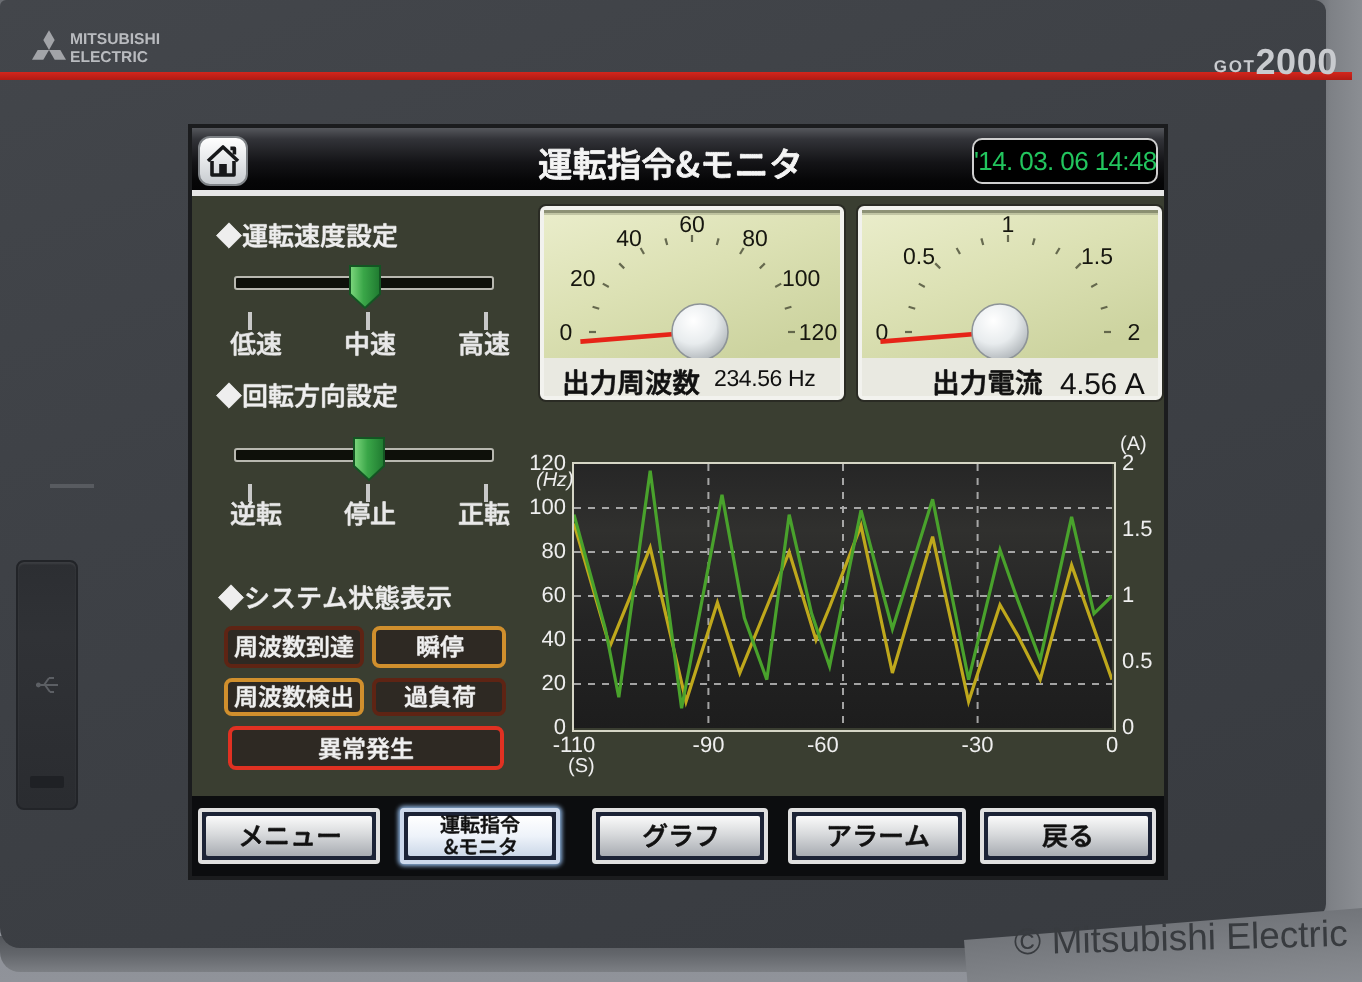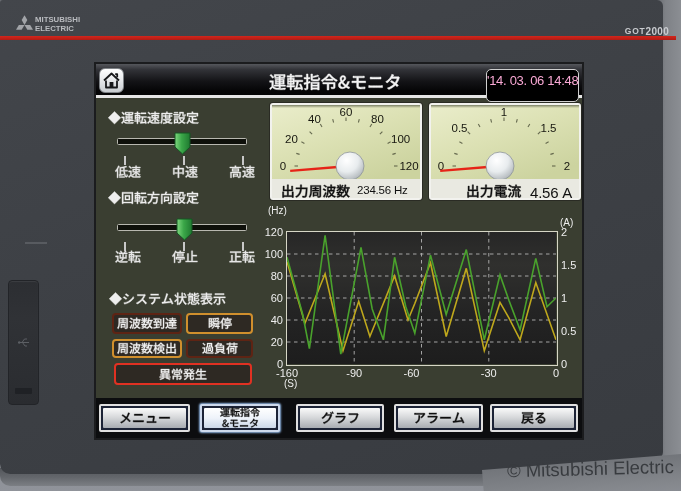--- a/index.html
+++ b/index.html
@@ -9,21 +9,21 @@
 <div style="position:absolute;left:0px;top:0px;width:663px;height:474px;background:linear-gradient(160deg,#43464b 0%,#3e4146 40%,#383b40 100%);border-radius:3px 6px 70px 10px/3px 6px 22px 10px;"></div>
 <div style="position:absolute;left:0px;top:36px;width:676px;height:4px;background:linear-gradient(180deg,#d3261c,#b01b14);"></div>
 <svg style="position:absolute;left:16px;top:15px" width="17" height="15" viewBox="0 0 348 300">
 <g fill="#a2a4a8">
 <path d="M174,0 L232,100 L174,200 L116,100 Z"></path>
 <path d="M174,200 L116,300 L0,300 L58,200 Z"></path>
 <path d="M174,200 L232,300 L348,300 L290,200 Z"></path>
 </g>
   </svg>
 <div style="position:absolute;left:35px;top:15px;font-size:7.8px;font-weight:bold;color:#b9bbbf;letter-spacing:0px;line-height:9px;">MITSUBISHI<br>ELECTRIC</div>
-<div style="position:absolute;left:500px;top:21px;width:169px;text-align:right;color:#c9cbcf;font-weight:bold;"><span style="font-size:8.5px;letter-spacing:0.8px;vertical-align:1.5px;margin-left:44px;">GOT</span><span style="font-size:10px;letter-spacing:0.3px;">2000</span></div>
+<div style="position:absolute;left:500px;top:21px;width:169px;text-align:right;color:#c9cbcf;font-weight:bold;"><span style="font-size:8.5px;letter-spacing:0.8px;vertical-align:1.5px;margin-left:44px;">GOT</span><span style="font-size:18px;letter-spacing:0.3px;">2000</span></div>
 <div style="position:absolute;left:25px;top:242px;width:22px;height:2px;background:#585b60;"></div>
 <div style="position:absolute;left:8px;top:280px;width:31px;height:125px;background:linear-gradient(180deg,#2c2e32,#303236 30%,#2a2c30);border-radius:4px;border:1px solid #222428;box-shadow:inset 0 1px 1px rgba(255,255,255,0.08);"></div>
 <svg style="position:absolute;left:17px;top:337px" width="13" height="11" viewBox="0 0 13 11">
     <g stroke="#5c5f64" stroke-width="1" fill="none">
       <line x1="1" y1="5.5" x2="12" y2="5.5"></line>
       <line x1="5" y1="5.5" x2="7.5" y2="2"></line>
       <line x1="7.5" y1="2" x2="10" y2="2"></line>
       <line x1="5.5" y1="5.5" x2="8" y2="9"></line>
       <line x1="8" y1="9" x2="10" y2="9"></line>
     </g>
@@ -39,21 +39,21 @@
 <g fill="none" stroke="#17181a" stroke-width="1.8" stroke-linejoin="round">
 <polyline points="2,9.5 9.5,2.5 17,9.5"></polyline>
 <polyline points="13.2,3.2 15.2,3.2 15.2,6.2"></polyline>
 <polyline points="4,9.5 4,16.5 15,16.5 15,9.5"></polyline>
 </g>
 <rect x="7.6" y="11" width="3.8" height="5.5" fill="#17181a"></rect>
 </svg>
 <svg style="position:absolute;left:268.7px;top:72.5px;overflow:visible;" width="133" height="20" viewBox="0 0 133 20">
     <path transform="translate(0,15.5)" d="M0.9 -13.2C1.9 -12.3 3.0 -11.1 3.5 -10.3L4.9 -11.3C4.3 -12.1 3.1 -13.3 2.1 -14.1ZM5.3 -13.9V-11.6H6.8V-12.7H14.6V-11.6H16.1V-13.9ZM4.4 -7.8H0.7V-6.3H2.8V-2.1C2.1 -1.4 1.2 -0.8 0.6 -0.3L1.3 1.3C2.2 0.6 3.0 -0.2 3.7 -0.9C4.7 0.5 6.2 1.0 8.4 1.1C10.4 1.2 14.1 1.2 16.1 1.1C16.2 0.6 16.4 -0.1 16.6 -0.5C14.4 -0.3 10.4 -0.3 8.4 -0.4C6.5 -0.5 5.1 -1.0 4.4 -2.2ZM7.6 -6.3H9.9V-5.3H7.6ZM11.5 -6.3H13.8V-5.3H11.5ZM7.6 -8.2H9.9V-7.3H7.6ZM11.5 -8.2H13.8V-7.3H11.5ZM5.1 -3.5V-2.2H9.9V-0.8H11.5V-2.2H16.4V-3.5H11.5V-4.3H15.2V-9.3H11.5V-10.1H15.6V-11.3H11.5V-12.4H9.9V-11.3H5.8V-10.1H9.9V-9.3H6.2V-4.3H9.9V-3.5Z M26.3 -13.2V-11.7H33.1V-13.2ZM30.4 -4.1C30.9 -3.2 31.4 -2.1 31.7 -1.1L28.2 -0.8C28.7 -2.5 29.2 -4.8 29.6 -6.8H33.7V-8.3H25.6V-6.8H27.8C27.6 -4.8 27.1 -2.4 26.6 -0.7L25.2 -0.6L25.5 1.0L32.2 0.4C32.3 0.7 32.4 1.1 32.4 1.4L33.9 0.8C33.6 -0.7 32.8 -2.9 31.8 -4.6ZM18.5 -10.2V-4.1H21.1V-2.9H17.8V-1.4H21.1V1.4H22.5V-1.4H25.7V-2.9H22.5V-4.1H25.3V-10.2H22.6V-11.3H25.5V-12.8H22.6V-14.5H21.1V-12.8H18.1V-11.3H21.1V-10.2ZM19.7 -6.6H21.2V-5.3H19.7ZM22.4 -6.6H23.9V-5.3H22.4ZM19.7 -9.0H21.2V-7.7H19.7ZM22.4 -9.0H23.9V-7.7H22.4Z M48.7 -13.6C47.5 -13.1 45.4 -12.5 43.5 -12.0V-14.5H41.9V-9.7C41.9 -8.0 42.5 -7.5 44.7 -7.5C45.1 -7.5 47.9 -7.5 48.4 -7.5C50.2 -7.5 50.7 -8.1 50.9 -10.5C50.5 -10.6 49.8 -10.8 49.5 -11.1C49.3 -9.3 49.2 -9.0 48.3 -9.0C47.6 -9.0 45.3 -9.0 44.8 -9.0C43.7 -9.0 43.5 -9.1 43.5 -9.7V-10.7C45.7 -11.1 48.1 -11.7 49.9 -12.4ZM43.4 -2.2H48.5V-0.7H43.4ZM43.4 -3.5V-4.9H48.5V-3.5ZM41.9 -6.3V1.4H43.4V0.7H48.5V1.4H50.2V-6.3ZM37.4 -14.5V-11.1H35.1V-9.6H37.4V-6.2C36.4 -5.9 35.6 -5.7 34.9 -5.6L35.3 -4.0L37.4 -4.6V-0.4C37.4 -0.1 37.3 -0.1 37.1 -0.1C36.9 -0.0 36.1 -0.0 35.4 -0.1C35.6 0.4 35.8 1.0 35.9 1.4C37.0 1.4 37.8 1.4 38.3 1.1C38.8 0.9 39.0 0.5 39.0 -0.4V-5.0L41.2 -5.7L41.0 -7.2L39.0 -6.6V-9.6H40.9V-11.1H39.0V-14.5Z M63.8 -9.2C64.9 -8.3 66.1 -7.5 67.3 -6.9C67.6 -7.4 68.0 -7.9 68.4 -8.3C65.7 -9.6 62.7 -12.0 60.9 -14.5H59.2C57.9 -12.4 55.0 -9.7 52.1 -8.1C52.5 -7.8 52.9 -7.2 53.1 -6.8C54.4 -7.5 55.5 -8.3 56.6 -9.2V-7.9H63.8ZM60.1 -12.9C61.0 -11.8 62.2 -10.5 63.6 -9.4H56.8C58.2 -10.6 59.3 -11.8 60.1 -12.9ZM53.8 -6.1V-4.6H58.1V1.4H59.9V-4.6H64.5V-1.5C64.5 -1.3 64.4 -1.3 64.1 -1.3C63.8 -1.3 62.8 -1.2 61.9 -1.3C62.1 -0.8 62.4 -0.2 62.5 0.3C63.8 0.3 64.7 0.3 65.3 0.0C66.0 -0.2 66.1 -0.7 66.1 -1.5V-6.1Z M73.4 0.2C74.9 0.2 76.1 -0.3 77.1 -1.2C78.1 -0.5 79.2 0.0 80.1 0.2L80.6 -1.4C79.9 -1.6 79.1 -1.9 78.3 -2.5C79.3 -3.8 80.0 -5.3 80.5 -6.9H78.7C78.3 -5.6 77.7 -4.4 77.0 -3.4C75.9 -4.3 74.8 -5.4 74.0 -6.6C75.4 -7.6 76.8 -8.6 76.8 -10.3C76.8 -11.8 75.8 -12.9 74.1 -12.9C72.2 -12.9 71.0 -11.5 71.0 -9.8C71.0 -8.9 71.3 -7.9 71.8 -6.9C70.5 -6.1 69.4 -5.0 69.4 -3.3C69.4 -1.3 70.9 0.2 73.4 0.2ZM75.8 -2.2C75.1 -1.7 74.4 -1.3 73.6 -1.3C72.3 -1.3 71.3 -2.2 71.3 -3.4C71.3 -4.3 71.9 -5.0 72.6 -5.6C73.5 -4.4 74.6 -3.2 75.8 -2.2ZM73.2 -7.8C72.9 -8.5 72.7 -9.2 72.7 -9.8C72.7 -10.8 73.3 -11.5 74.1 -11.5C74.9 -11.5 75.2 -11.0 75.2 -10.3C75.2 -9.2 74.3 -8.5 73.2 -7.8Z M82.9 -7.5V-5.7C83.4 -5.7 84.1 -5.8 84.6 -5.8H87.7V-2.1C87.7 -0.6 88.5 0.4 91.3 0.4C93.0 0.4 94.7 0.3 96.0 0.3L96.1 -1.6C94.7 -1.4 93.2 -1.3 91.6 -1.3C90.1 -1.3 89.5 -1.8 89.5 -2.7V-5.8H95.1C95.5 -5.8 96.2 -5.8 96.6 -5.7L96.6 -7.5C96.2 -7.4 95.4 -7.4 95.1 -7.4H89.5V-10.7H93.8C94.4 -10.7 94.9 -10.7 95.3 -10.7V-12.4C94.9 -12.3 94.4 -12.3 93.8 -12.3C92.4 -12.3 86.9 -12.3 85.6 -12.3C85.0 -12.3 84.5 -12.4 84.0 -12.4V-10.7C84.5 -10.7 85.0 -10.7 85.6 -10.7H87.7V-7.4H84.6C84.1 -7.4 83.3 -7.4 82.9 -7.5Z M101.2 -11.4V-9.4C101.7 -9.5 102.4 -9.5 103.0 -9.5C103.9 -9.5 109.4 -9.5 110.2 -9.5C110.8 -9.5 111.5 -9.5 112.0 -9.4V-11.4C111.6 -11.4 110.9 -11.3 110.2 -11.3C109.3 -11.3 104.2 -11.3 103.0 -11.3C102.4 -11.3 101.7 -11.4 101.2 -11.4ZM99.7 -2.9V-0.9C100.3 -0.9 101.0 -0.9 101.6 -0.9C102.7 -0.9 110.7 -0.9 111.7 -0.9C112.2 -0.9 112.9 -0.9 113.5 -0.9V-2.9C112.9 -2.9 112.3 -2.8 111.7 -2.8C110.7 -2.8 102.7 -2.8 101.6 -2.8C101.0 -2.8 100.3 -2.9 99.7 -2.9Z M124.8 -13.6 122.8 -14.2C122.7 -13.7 122.4 -13.0 122.2 -12.6C121.4 -11.1 119.7 -8.6 116.7 -6.8L118.1 -5.6C120.0 -6.9 121.6 -8.6 122.7 -10.1H128.1C127.8 -8.9 127.0 -7.2 126.0 -5.8C124.8 -6.6 123.6 -7.4 122.6 -8.0L121.4 -6.7C122.4 -6.1 123.6 -5.3 124.8 -4.4C123.3 -2.8 121.3 -1.3 118.3 -0.4L119.9 0.9C122.7 -0.1 124.7 -1.7 126.3 -3.3C127.0 -2.8 127.6 -2.2 128.1 -1.8L129.4 -3.3C128.8 -3.7 128.2 -4.2 127.5 -4.7C128.7 -6.5 129.6 -8.4 130.1 -9.9C130.2 -10.3 130.4 -10.7 130.5 -11.0L129.2 -11.9C128.8 -11.7 128.3 -11.7 127.9 -11.7H123.7L123.9 -12.0C124.1 -12.4 124.5 -13.0 124.8 -13.6Z" fill="#f4f4f4" stroke="#f4f4f4" stroke-width="0.50"></path>
   </svg>
-<div style="position:absolute;left:486px;top:69px;width:93px;height:33px;background:#000;border:1.2px solid #cfcfcf;border-radius:5px;color:#f9a8d4;font-size:13px;letter-spacing:-0.3px;line-height:21px;text-align:center;white-space:nowrap;">'14. 03. 06 14:48</div>
+<div style="position:absolute;left:486px;top:69px;width:93px;height:23px;background:#000;border:1.2px solid #cfcfcf;border-radius:5px;color:#22c55e;font-size:13px;letter-spacing:-0.3px;line-height:21px;text-align:center;white-space:nowrap;">'14. 03. 06 14:48</div>
 <svg style="position:absolute;left:108.0px;top:111.3px;overflow:visible;" width="91" height="15" viewBox="0 0 91 15">
     <path transform="translate(0,11.7)" d="M12.8 -4.9 6.5 -11.3 0.2 -4.9 6.5 1.4Z M13.7 -10.0C14.4 -9.3 15.3 -8.4 15.7 -7.8L16.7 -8.5C16.3 -9.2 15.4 -10.1 14.6 -10.6ZM17.0 -10.5V-8.8H18.1V-9.6H24.0V-8.8H25.2V-10.5ZM16.3 -5.9H13.6V-4.7H15.1V-1.6C14.6 -1.1 13.9 -0.6 13.4 -0.2L14.0 1.0C14.7 0.4 15.2 -0.1 15.8 -0.7C16.6 0.4 17.7 0.8 19.4 0.9C20.9 0.9 23.7 0.9 25.2 0.8C25.2 0.5 25.4 -0.1 25.6 -0.4C23.9 -0.3 20.9 -0.2 19.4 -0.3C17.9 -0.4 16.9 -0.8 16.3 -1.7ZM18.8 -4.8H20.5V-4.0H18.8ZM21.7 -4.8H23.4V-4.0H21.7ZM18.8 -6.2H20.5V-5.5H18.8ZM21.7 -6.2H23.4V-5.5H21.7ZM16.9 -2.6V-1.7H20.5V-0.6H21.7V-1.7H25.4V-2.6H21.7V-3.2H24.5V-7.0H21.7V-7.7H24.8V-8.6H21.7V-9.4H20.5V-8.6H17.4V-7.7H20.5V-7.0H17.7V-3.2H20.5V-2.6Z M32.9 -10.0V-8.8H38.0V-10.0ZM36.0 -3.1C36.4 -2.4 36.7 -1.6 37.0 -0.8L34.3 -0.6C34.7 -1.9 35.1 -3.6 35.4 -5.1H38.5V-6.3H32.4V-5.1H34.0C33.8 -3.6 33.5 -1.8 33.1 -0.5L32.0 -0.5L32.3 0.7L37.3 0.3C37.4 0.6 37.5 0.8 37.5 1.1L38.6 0.6C38.4 -0.5 37.8 -2.2 37.1 -3.5ZM26.9 -7.7V-3.1H28.9V-2.2H26.5V-1.1H28.9V1.1H30.0V-1.1H32.4V-2.2H30.0V-3.1H32.1V-7.7H30.1V-8.6H32.3V-9.6H30.1V-11.0H28.9V-9.6H26.7V-8.6H28.9V-7.7ZM27.9 -5.0H29.0V-4.0H27.9ZM29.9 -5.0H31.1V-4.0H29.9ZM27.9 -6.8H29.0V-5.8H27.9ZM29.9 -6.8H31.1V-5.8H29.9Z M39.7 -9.9C40.5 -9.3 41.5 -8.5 41.9 -7.9L42.8 -8.7C42.4 -9.3 41.4 -10.1 40.6 -10.7ZM42.5 -5.9H39.6V-4.7H41.3V-1.7C40.7 -1.2 40.0 -0.7 39.4 -0.3L40.0 1.0C40.7 0.4 41.4 -0.1 41.9 -0.7C42.8 0.4 43.9 0.8 45.6 0.8C47.1 0.9 49.7 0.9 51.2 0.8C51.3 0.4 51.5 -0.1 51.6 -0.4C50.0 -0.3 47.0 -0.3 45.6 -0.3C44.1 -0.4 43.1 -0.8 42.5 -1.7ZM44.8 -6.8H46.5V-5.4H44.8ZM47.7 -6.8H49.6V-5.4H47.7ZM46.5 -11.0V-9.7H43.1V-8.7H46.5V-7.8H43.6V-4.4H45.9C45.2 -3.4 44.0 -2.5 42.9 -2.0C43.1 -1.8 43.5 -1.4 43.7 -1.1C44.7 -1.6 45.8 -2.6 46.5 -3.6V-0.8H47.7V-3.5C48.5 -2.5 49.6 -1.6 50.6 -1.1C50.8 -1.4 51.1 -1.8 51.4 -2.1C50.3 -2.5 49.0 -3.5 48.2 -4.4H50.8V-7.8H47.7V-8.7H51.3V-9.7H47.7V-11.0Z M57.0 -8.3V-7.3H55.1V-6.3H57.0V-4.2H62.2V-6.3H64.2V-7.3H62.2V-8.3H61.0V-7.3H58.2V-8.3ZM61.0 -6.3V-5.2H58.2V-6.3ZM61.6 -2.5C61.1 -2.0 60.5 -1.5 59.7 -1.1C58.9 -1.5 58.3 -2.0 57.8 -2.5ZM55.2 -3.5V-2.5H57.2L56.6 -2.3C57.1 -1.7 57.7 -1.1 58.4 -0.7C57.3 -0.3 56.0 -0.0 54.7 0.1C54.9 0.3 55.1 0.8 55.2 1.1C56.8 0.9 58.3 0.6 59.7 0.0C60.9 0.6 62.3 0.9 63.8 1.1C64.0 0.8 64.3 0.3 64.5 0.1C63.2 -0.1 62.0 -0.3 61.0 -0.6C62.0 -1.3 62.9 -2.1 63.4 -3.2L62.7 -3.6L62.5 -3.5ZM53.5 -9.7V-6.0C53.5 -4.1 53.4 -1.4 52.4 0.4C52.6 0.5 53.1 0.9 53.4 1.1C54.5 -0.9 54.7 -4.0 54.7 -6.0V-8.6H64.3V-9.7H59.5V-11.0H58.3V-9.7Z M66.1 -10.5V-9.6H70.0V-10.5ZM66.1 -5.3V-4.3H70.0V-5.3ZM65.5 -8.8V-7.8H70.5V-8.8ZM66.1 -7.0V-6.1H70.0V-6.2C70.3 -6.1 70.7 -5.7 70.9 -5.5C72.3 -6.4 72.6 -7.8 72.6 -9.0V-9.5H74.5V-7.5C74.5 -6.4 74.7 -6.1 75.6 -6.1C75.8 -6.1 76.3 -6.1 76.5 -6.1C77.2 -6.1 77.5 -6.5 77.6 -8.1C77.3 -8.2 76.8 -8.3 76.6 -8.5C76.6 -7.3 76.5 -7.1 76.3 -7.1C76.2 -7.1 75.9 -7.1 75.8 -7.1C75.6 -7.1 75.6 -7.2 75.6 -7.5V-10.6H71.4V-9.0C71.4 -8.1 71.2 -7.1 70.0 -6.3V-7.0ZM70.6 -5.4V-4.2H75.3C75.0 -3.4 74.5 -2.7 73.8 -2.0C73.2 -2.7 72.7 -3.4 72.3 -4.2L71.2 -3.9C71.7 -2.9 72.2 -2.0 72.9 -1.3C72.1 -0.7 71.1 -0.3 70.0 0.0C70.3 0.3 70.6 0.8 70.7 1.1C71.8 0.7 72.9 0.2 73.8 -0.5C74.7 0.2 75.7 0.7 76.8 1.1C77.0 0.8 77.4 0.3 77.6 0.0C76.6 -0.2 75.6 -0.7 74.8 -1.3C75.7 -2.2 76.5 -3.5 76.9 -5.1L76.1 -5.4L75.9 -5.4ZM66.0 -3.5V0.9H67.1V0.4H70.0V-3.5ZM67.1 -2.5H68.9V-0.6H67.1Z M80.8 -4.9C80.5 -2.6 79.8 -0.8 78.4 0.3C78.7 0.5 79.2 0.9 79.4 1.2C80.2 0.5 80.8 -0.4 81.2 -1.6C82.4 0.5 84.3 0.9 86.9 0.9H90.0C90.1 0.6 90.3 -0.0 90.5 -0.3C89.8 -0.3 87.5 -0.3 87.0 -0.3C86.3 -0.3 85.7 -0.3 85.1 -0.4V-2.8H88.9V-3.9H85.1V-5.8H88.2V-7.0H80.8V-5.8H83.8V-0.8C82.9 -1.1 82.2 -1.8 81.7 -3.1C81.8 -3.6 82.0 -4.2 82.0 -4.8ZM79.0 -9.6V-6.5H80.2V-8.4H88.7V-6.5H90.0V-9.6H85.1V-11.0H83.8V-9.6Z" fill="#eeeeee" stroke="#eeeeee" stroke-width="0.38"></path>
   </svg>
 <div style="position:absolute;left:117px;top:138px;width:130px;height:7px;background:#0e100a;border:1px solid #b8b8b0;border-radius:1.5px;"></div>
 <svg style="position:absolute;left:174px;top:132px" width="17" height="23" viewBox="0 0 17 23">
 <defs>
       <linearGradient id="hg138" x1="0" y1="0" x2="1" y2="0">
 <stop offset="0" stop-color="#7ed87e"></stop>
         <stop offset="0.45" stop-color="#3aa648"></stop>
         <stop offset="1" stop-color="#1f7a30"></stop>
@@ -231,35 +231,35 @@
       <line x1="0" y1="44.0" x2="269" y2="44.0"></line>
       <line x1="0" y1="22.0" x2="269" y2="22.0"></line>
       <line x1="67.2" y1="0" x2="67.2" y2="132"></line>
       <line x1="134.5" y1="0" x2="134.5" y2="132"></line>
       <line x1="201.8" y1="0" x2="201.8" y2="132"></line>
     </g>
 <polyline points="0.0,29.7 17.9,91.3 38.1,41.8 56.0,118.8 71.7,69.3 82.9,104.5 107.6,44.0 121.0,88.0 127.8,71.5 143.5,30.8 159.2,104.5 179.3,36.3 197.3,118.8 213.0,70.4 221.9,85.8 233.1,107.8 248.8,50.6 269.0,107.8" fill="none" stroke="#bfa81c" stroke-width="1.6"></polyline>
 <polyline points="0.0,25.3 15.7,82.5 22.4,116.6 38.1,3.3 53.8,122.1 74.0,15.4 85.2,77.0 96.4,107.8 107.6,25.3 118.8,74.8 127.8,101.2 143.5,23.1 159.2,82.5 179.3,17.6 197.3,107.8 213.0,42.9 221.9,68.2 233.1,97.9 248.8,26.4 260.0,74.8 269.0,66.0" fill="none" stroke="#49a22c" stroke-width="1.6"></polyline>
 </svg>
 <div style="position:absolute;left:285.5px;top:230.5px;width:272px;height:135px;border:1.5px solid #d6d6c6;"></div>
-<div style="position:absolute;left:268px;top:205px;color:#eee;font-size:10px;">(Hz)</div>
+<div style="position:absolute;left:268px;top:235px;color:#eee;font-size:10px;font-style:italic;">(Hz)</div>
 <div style="position:absolute;left:261px;top:358.0px;width:22px;text-align:right;color:#eee;font-size:11px;">0</div>
 <div style="position:absolute;left:261px;top:336.0px;width:22px;text-align:right;color:#eee;font-size:11px;">20</div>
 <div style="position:absolute;left:261px;top:314.0px;width:22px;text-align:right;color:#eee;font-size:11px;">40</div>
 <div style="position:absolute;left:261px;top:292.0px;width:22px;text-align:right;color:#eee;font-size:11px;">60</div>
 <div style="position:absolute;left:261px;top:270.0px;width:22px;text-align:right;color:#eee;font-size:11px;">80</div>
 <div style="position:absolute;left:261px;top:248.0px;width:22px;text-align:right;color:#eee;font-size:11px;">100</div>
 <div style="position:absolute;left:261px;top:226.0px;width:22px;text-align:right;color:#eee;font-size:11px;">120</div>
 <div style="position:absolute;left:560px;top:217px;color:#eee;font-size:10px;">(A)</div>
 <div style="position:absolute;left:561px;top:226.0px;color:#eee;font-size:11px;">2</div>
 <div style="position:absolute;left:561px;top:259.0px;color:#eee;font-size:11px;">1.5</div>
 <div style="position:absolute;left:561px;top:292.0px;color:#eee;font-size:11px;">1</div>
 <div style="position:absolute;left:561px;top:325.0px;color:#eee;font-size:11px;">0.5</div>
 <div style="position:absolute;left:561px;top:358.0px;color:#eee;font-size:11px;">0</div>
-<div style="position:absolute;left:269.0px;top:367px;width:36px;text-align:center;color:#eee;font-size:11px;">-160</div>
+<div style="position:absolute;left:269.0px;top:367px;width:36px;text-align:center;color:#eee;font-size:11px;">-110</div>
 <div style="position:absolute;left:336.25px;top:367px;width:36px;text-align:center;color:#eee;font-size:11px;">-90</div>
 <div style="position:absolute;left:403.5px;top:367px;width:36px;text-align:left;color:#eee;font-size:11px;">-60</div>
 <div style="position:absolute;left:470.75px;top:367px;width:36px;text-align:center;color:#eee;font-size:11px;">-30</div>
 <div style="position:absolute;left:538.0px;top:367px;width:36px;text-align:center;color:#eee;font-size:11px;">0</div>
 <div style="position:absolute;left:284px;top:378px;color:#eee;font-size:10px;">(S)</div>
 <div style="position:absolute;left:96px;top:398px;width:486px;height:40px;background:#0c0d0f;"></div>
 <div style="position:absolute;left:99px;top:404px;width:91px;height:28px;border:2px solid #e0e0e0;border-radius:2px;background:#1c2336;"></div>
 <div style="position:absolute;left:103px;top:408px;width:83px;height:20px;background:linear-gradient(180deg,#fafafa 0%,#d8dadc 45%,#a8acb2 100%);border-radius:1px;"></div>
 <svg style="position:absolute;left:118.5px;top:411.3px;overflow:visible;" width="52" height="15" viewBox="0 0 52 15">
     <path transform="translate(0,11.7)" d="M3.7 -8.1 2.9 -7.1C4.1 -6.3 5.5 -5.3 6.4 -4.5C5.2 -2.9 3.6 -1.6 1.4 -0.5L2.5 0.5C4.8 -0.7 6.3 -2.2 7.5 -3.6C8.6 -2.7 9.6 -1.8 10.5 -0.7L11.5 -1.8C10.6 -2.8 9.5 -3.8 8.4 -4.8C9.2 -6.0 9.8 -7.4 10.2 -8.4C10.3 -8.7 10.6 -9.2 10.7 -9.5L9.2 -10.0C9.1 -9.7 9.0 -9.3 8.9 -9.0C8.5 -7.9 8.1 -6.7 7.3 -5.6C6.3 -6.4 4.8 -7.4 3.7 -8.1Z M15.3 -8.6V-7.1C15.7 -7.2 16.2 -7.2 16.7 -7.2C17.3 -7.2 21.5 -7.2 22.1 -7.2C22.6 -7.2 23.1 -7.2 23.5 -7.1V-8.6C23.1 -8.6 22.6 -8.6 22.1 -8.6C21.5 -8.6 17.6 -8.6 16.7 -8.6C16.2 -8.6 15.7 -8.6 15.3 -8.6ZM14.2 -2.2V-0.7C14.6 -0.7 15.2 -0.7 15.6 -0.7C16.4 -0.7 22.5 -0.7 23.3 -0.7C23.6 -0.7 24.2 -0.7 24.6 -0.7V-2.2C24.2 -2.2 23.7 -2.1 23.3 -2.1C22.5 -2.1 16.4 -2.1 15.6 -2.1C15.2 -2.1 14.6 -2.2 14.2 -2.2Z M27.9 -1.3V0.0C28.3 0.0 28.6 0.0 29.1 0.0C29.7 0.0 35.4 0.0 36.1 0.0C36.4 0.0 36.9 0.0 37.2 0.0V-1.3C36.9 -1.3 36.3 -1.2 36.0 -1.2H34.9C35.1 -2.5 35.5 -4.9 35.6 -5.7C35.6 -5.8 35.7 -6.0 35.7 -6.2L34.7 -6.7C34.6 -6.6 34.2 -6.6 33.9 -6.6C33.2 -6.6 30.8 -6.6 30.2 -6.6C29.9 -6.6 29.4 -6.6 29.1 -6.6V-5.3C29.4 -5.3 29.9 -5.3 30.3 -5.3C30.6 -5.3 33.4 -5.3 34.1 -5.3C34.1 -4.6 33.7 -2.4 33.6 -1.2H29.1C28.6 -1.2 28.2 -1.3 27.9 -1.3Z M40.3 -5.8V-4.2C40.7 -4.2 41.5 -4.3 42.2 -4.3C43.4 -4.3 48.2 -4.3 49.3 -4.3C49.8 -4.3 50.4 -4.2 50.7 -4.2V-5.8C50.4 -5.8 49.9 -5.7 49.3 -5.7C48.2 -5.7 43.4 -5.7 42.2 -5.7C41.5 -5.7 40.7 -5.8 40.3 -5.8Z" fill="#111" stroke="#111" stroke-width="0.38"></path>

